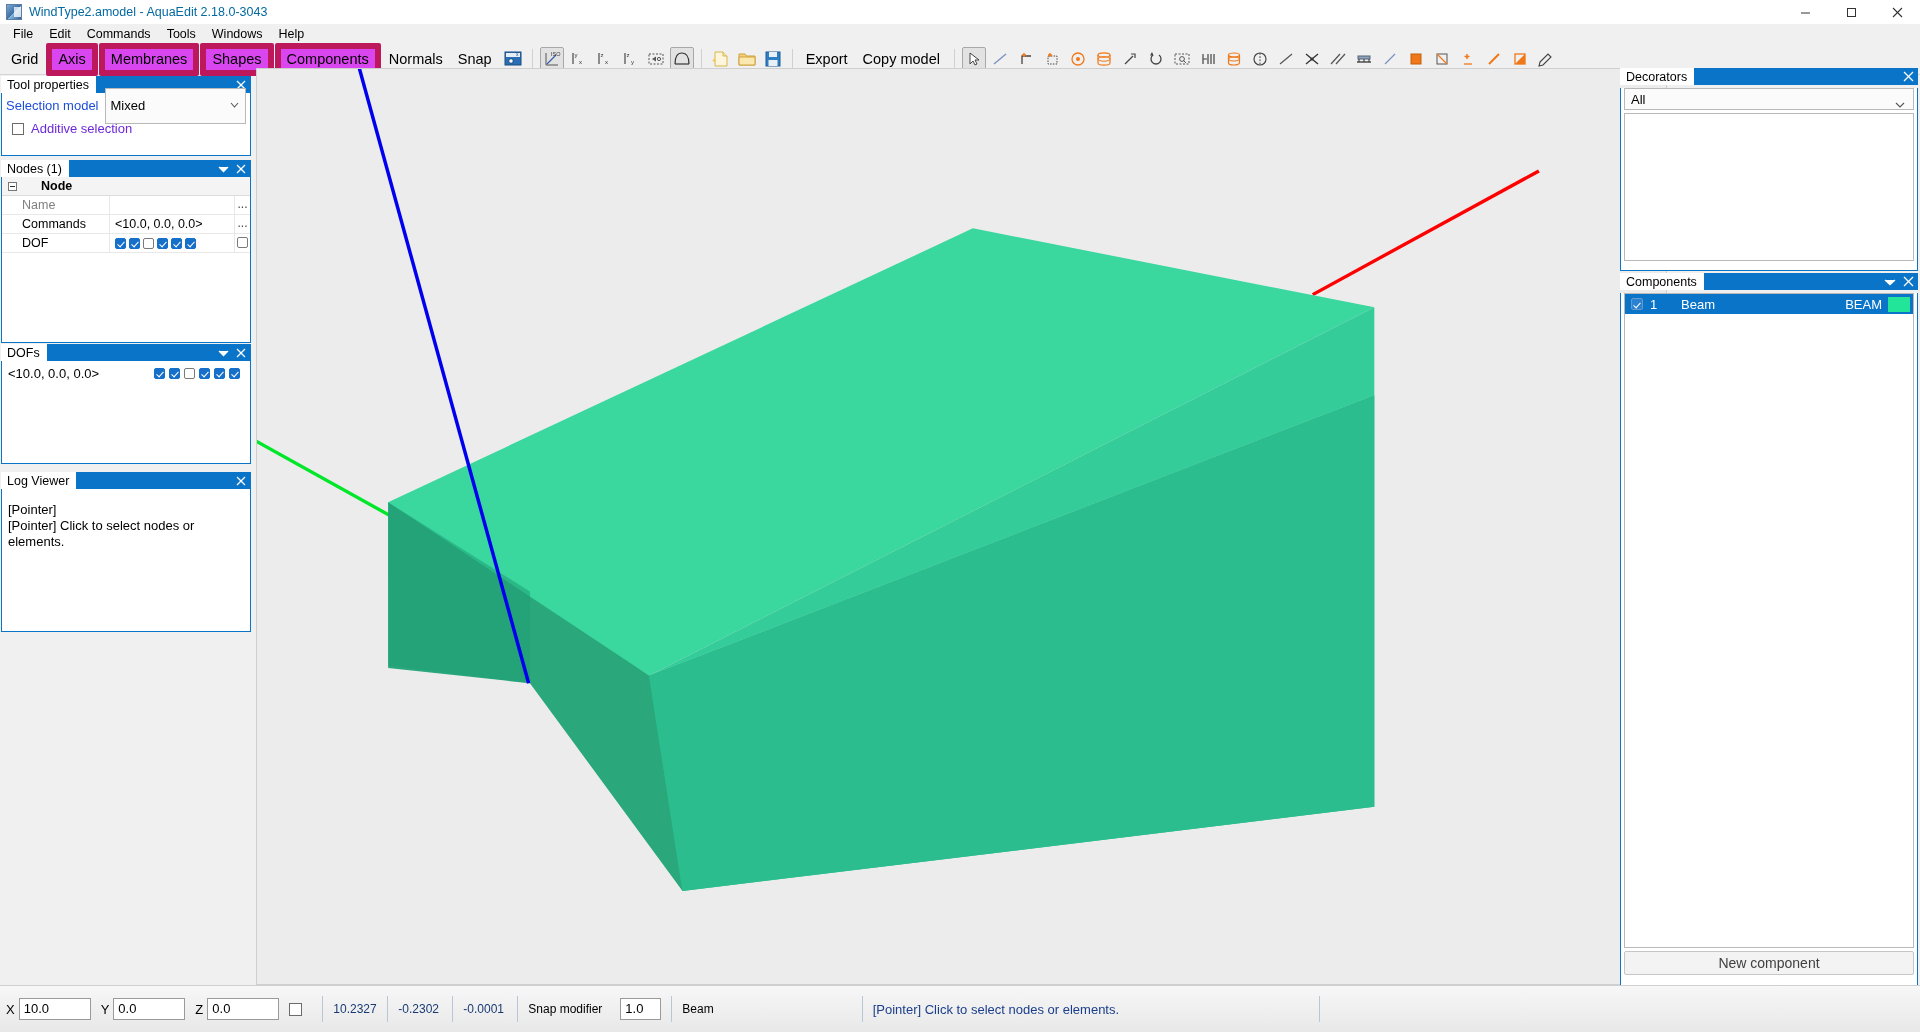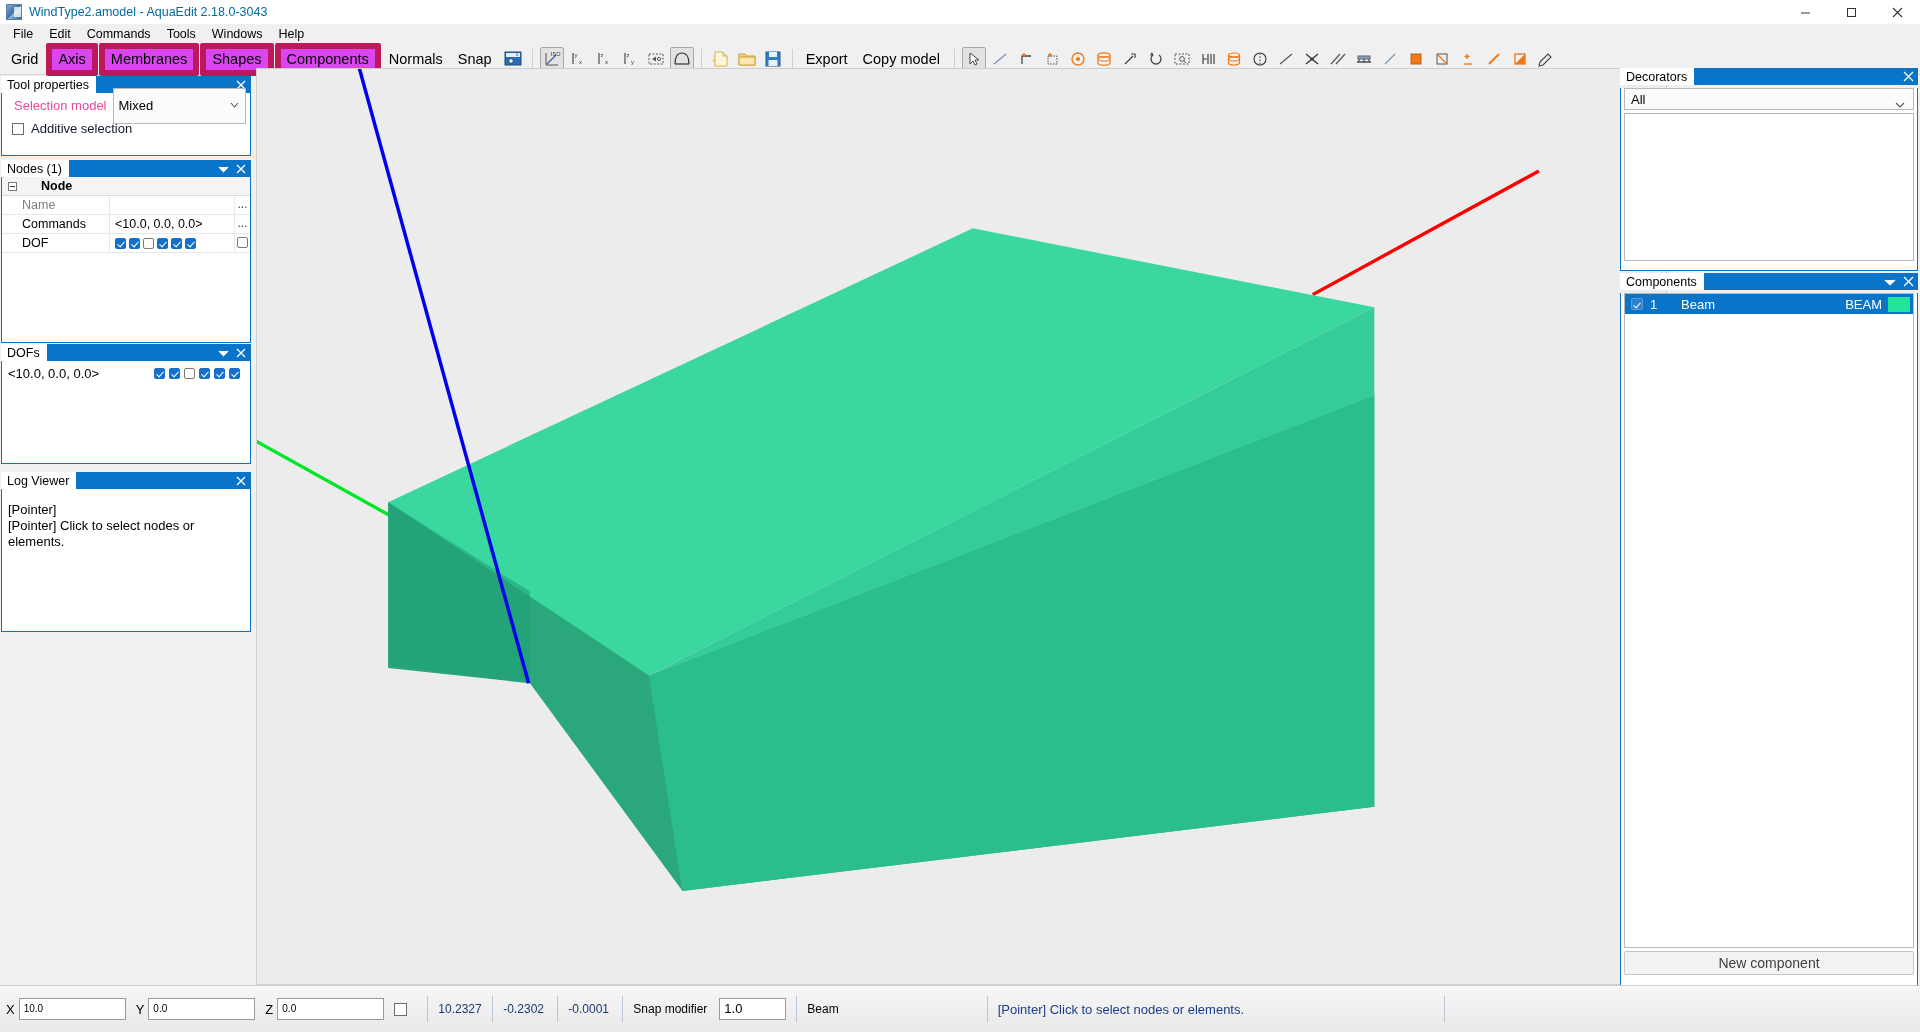--- a/index.html
+++ b/index.html
@@ -81,33 +81,33 @@
     position: absolute; right: 3px; top: 0; height: 17px; display: flex; align-items: center; gap: 4px;
   }
   .pt-btn { width: 14px; height: 15px; display: flex; align-items: center; justify-content: center; }
   .pt-btn svg { display: block; }
   .panel-body {
     border: 1px solid #0a74c8; border-top: none; background: #ffffff;
   }
 
   
   .tp-row { display: flex; align-items: center; height: 22px; padding: 3px 4px 0 4px; }
-  .tp-label { font-size: 13px; color: #ec4899; white-space: nowrap; margin-left: 8px; }
+  .tp-label { font-size: 13px; color: #1d4ed8; white-space: nowrap; }
   .tp-select {
     margin-left: 6px; flex: 1; height: 36px; background: #fbfbfb; border: 1px solid #b9b9b9;
     display: flex; align-items: center; padding-left: 5px; font-size: 13px; color: #000;
     position: relative;
   }
   .tp-select .chev { position: absolute; right: 6px; top: 7px; }
   .tp-check-row { display: flex; align-items: center; padding: 6px 4px 6px 10px; }
   .cb {
     width: 12px; height: 12px; border: 1px solid #6b6b6b; background: #fff;
     display: inline-block; flex: 0 0 auto;
   }
-  .tp-check-row .lbl { margin-left: 7px; font-size: 13px; color: #0f172a; }
+  .tp-check-row .lbl { margin-left: 7px; font-size: 13px; color: #6d28d9; }
 
   
   .grid-inner { background: #fff; }
   .grid-row { display: flex; height: 19px; border-bottom: 1px solid #e8e8e8; align-items: center; }
   .grid-row.group { background: #f4f4f4; border-bottom: 1px solid #dcdcdc; }
   .gr-name {
     width: 108px; flex: 0 0 108px; font-size: 12.5px; color: #000; padding-left: 20px;
     border-right: 1px solid #e8e8e8; height: 19px; line-height: 19px; overflow: hidden;
   }
   .gr-name.dim { color: #808080; }
@@ -186,31 +186,31 @@
   }
 
   
   .statusbar {
     position: absolute; left: 0; bottom: 0; width: 1920px; height: 47px;
     background: linear-gradient(#f7f7f7,#e8e8e8); border-top: 1px solid #d0d0d0;
     display: flex; align-items: center; padding-left: 4px;
   }
   .sb-label { font-size: 13px; color: #000; margin: 0 4px 0 2px; }
   .sb-input {
-    width: 107px; height: 22px; background: #fff; border: 1px solid #9a9a9a;
-    font-size: 10px; color: #000; padding-left: 4px; line-height: 20px; margin-right: 8px;
+    width: 72px; height: 22px; background: #fff; border: 1px solid #9a9a9a;
+    font-size: 13px; color: #000; padding-left: 4px; line-height: 20px; margin-right: 8px;
   }
   .sb-cb { width: 13px; height: 13px; border: 1px solid #6b6b6b; background: #fff; margin: 0 10px 0 2px; }
   .sb-div { width: 1px; height: 26px; background: #b9c6d6; margin: 0 10px; }
   .sb-num { font-size: 12px; color: #1a3a73; min-width: 44px; }
   .sb-txt { font-size: 12px; color: #000; }
   .sb-msg { font-size: 13px; color: #1b3e8c; }
   .sb-snapinput {
-    width: 67px; height: 22px; background: #fff; border: 1px solid #9a9a9a;
-    font-size: 13px; color: #000; padding-left: 4px; line-height: 20px; margin-left: 12px;
+    width: 41px; height: 22px; background: #fff; border: 1px solid #9a9a9a;
+    font-size: 13px; color: #000; padding-left: 4px; line-height: 20px; margin-left: 18px;
   }
 </style>
 </head>
 <body>
 
 <div id="app">
 
   <div class="titlebar">
     <div class="tb-icon"></div>
     <div class="tb-title">WindType2.amodel - AquaEdit 2.18.0-3043</div>

